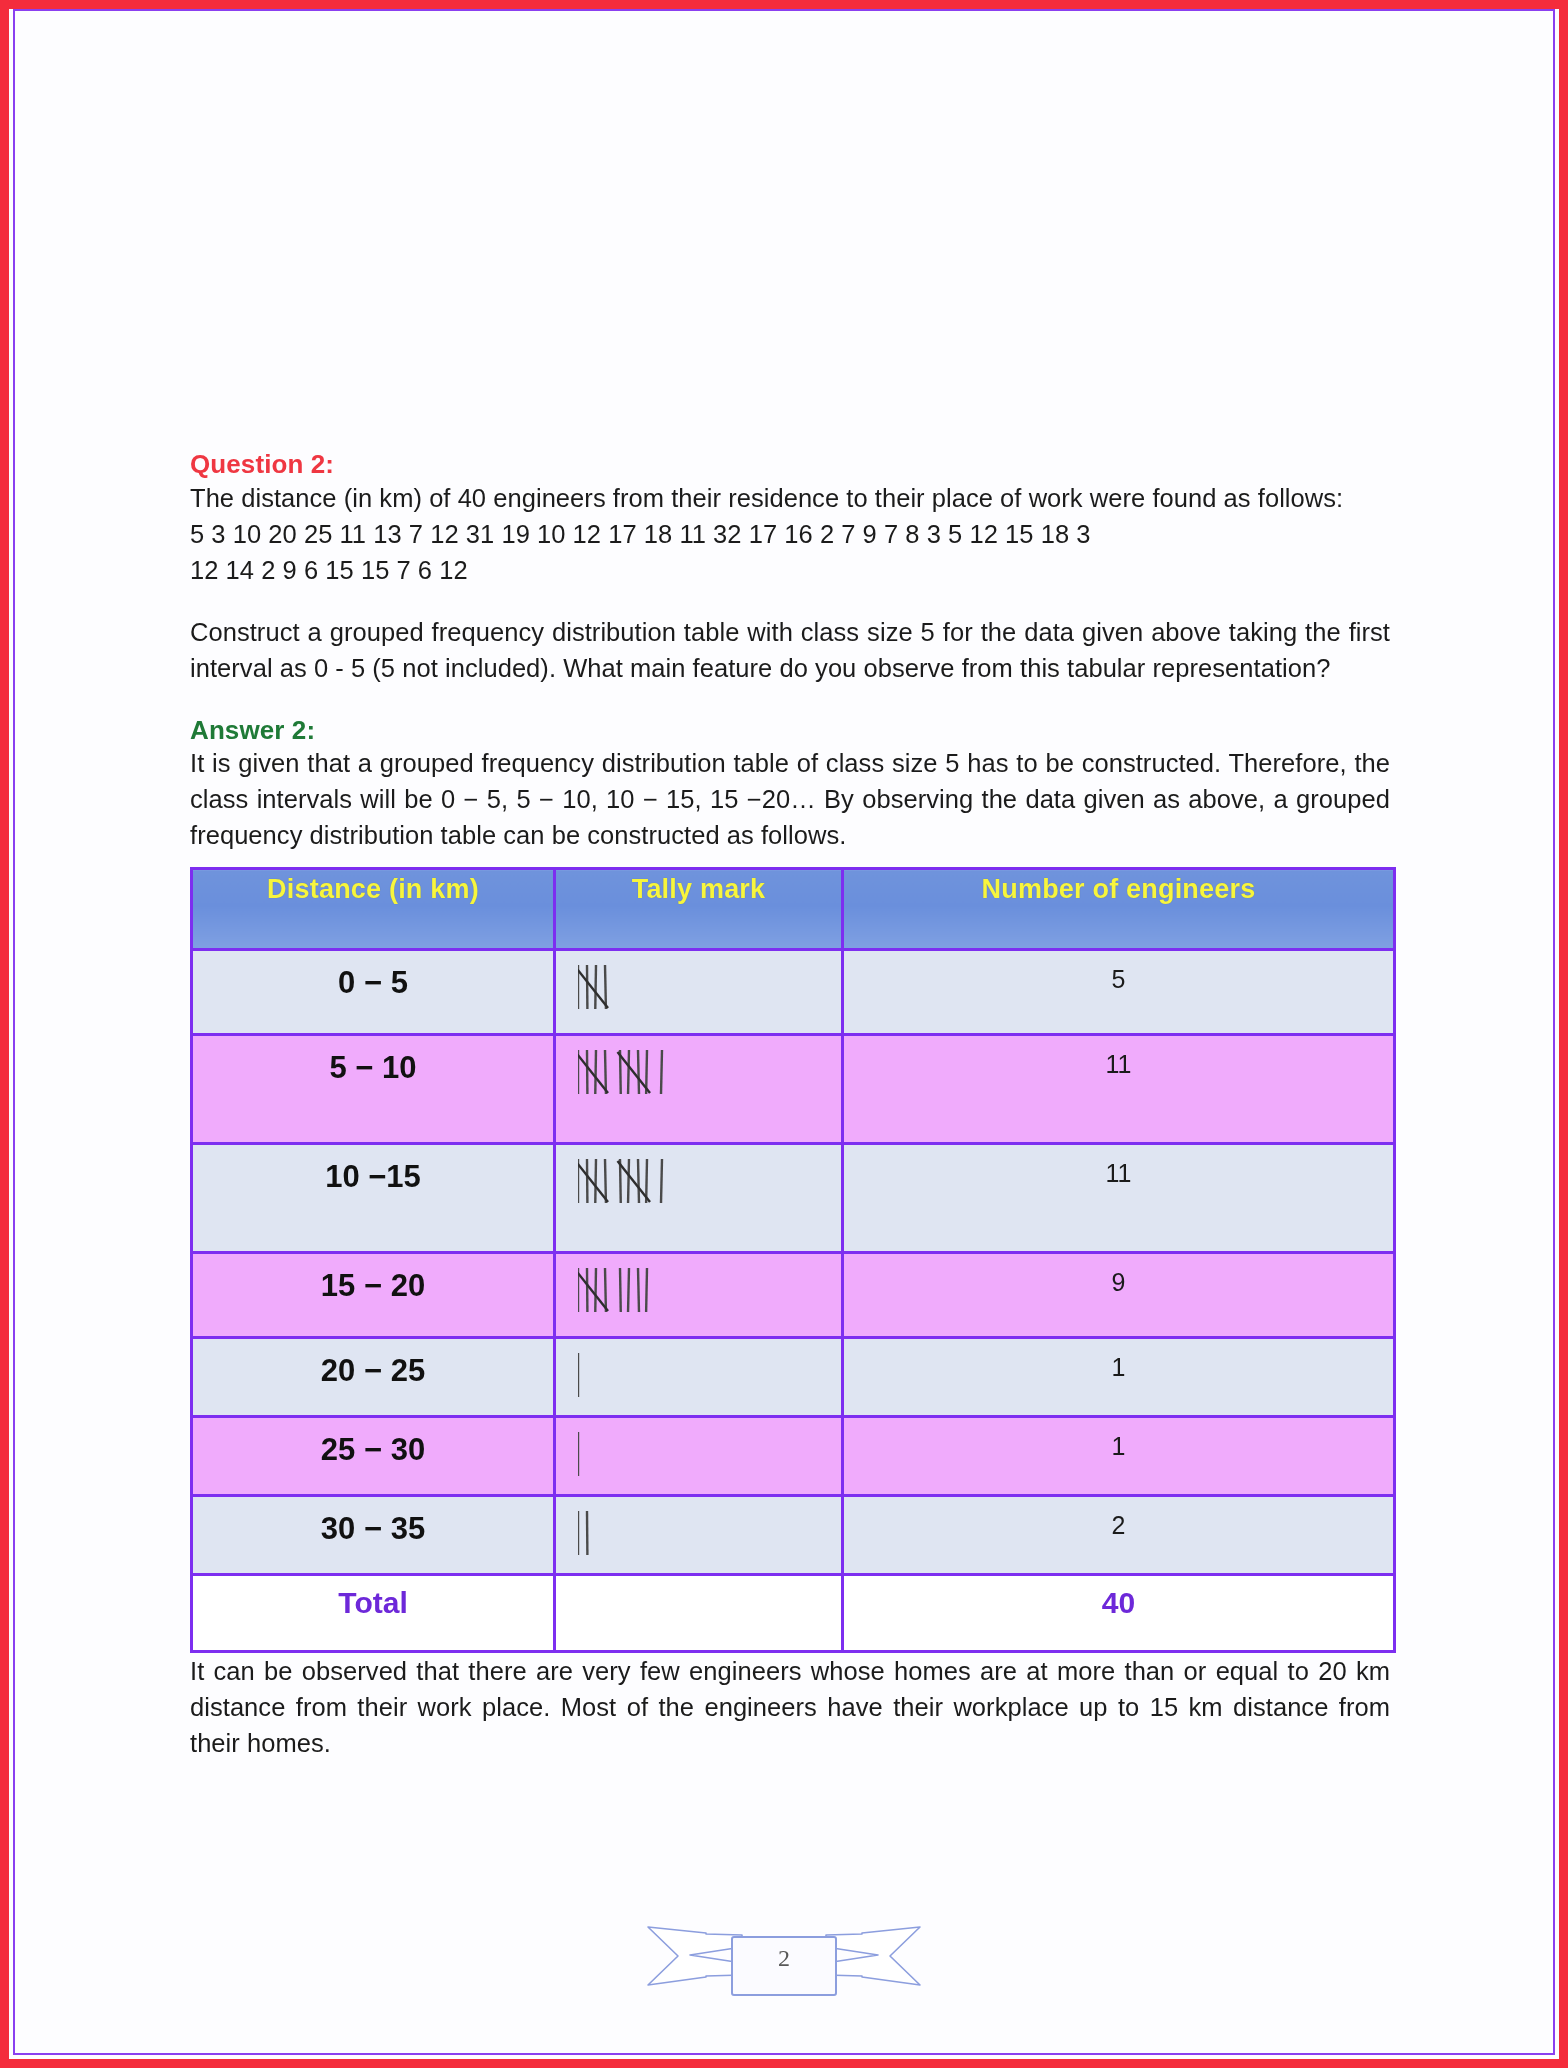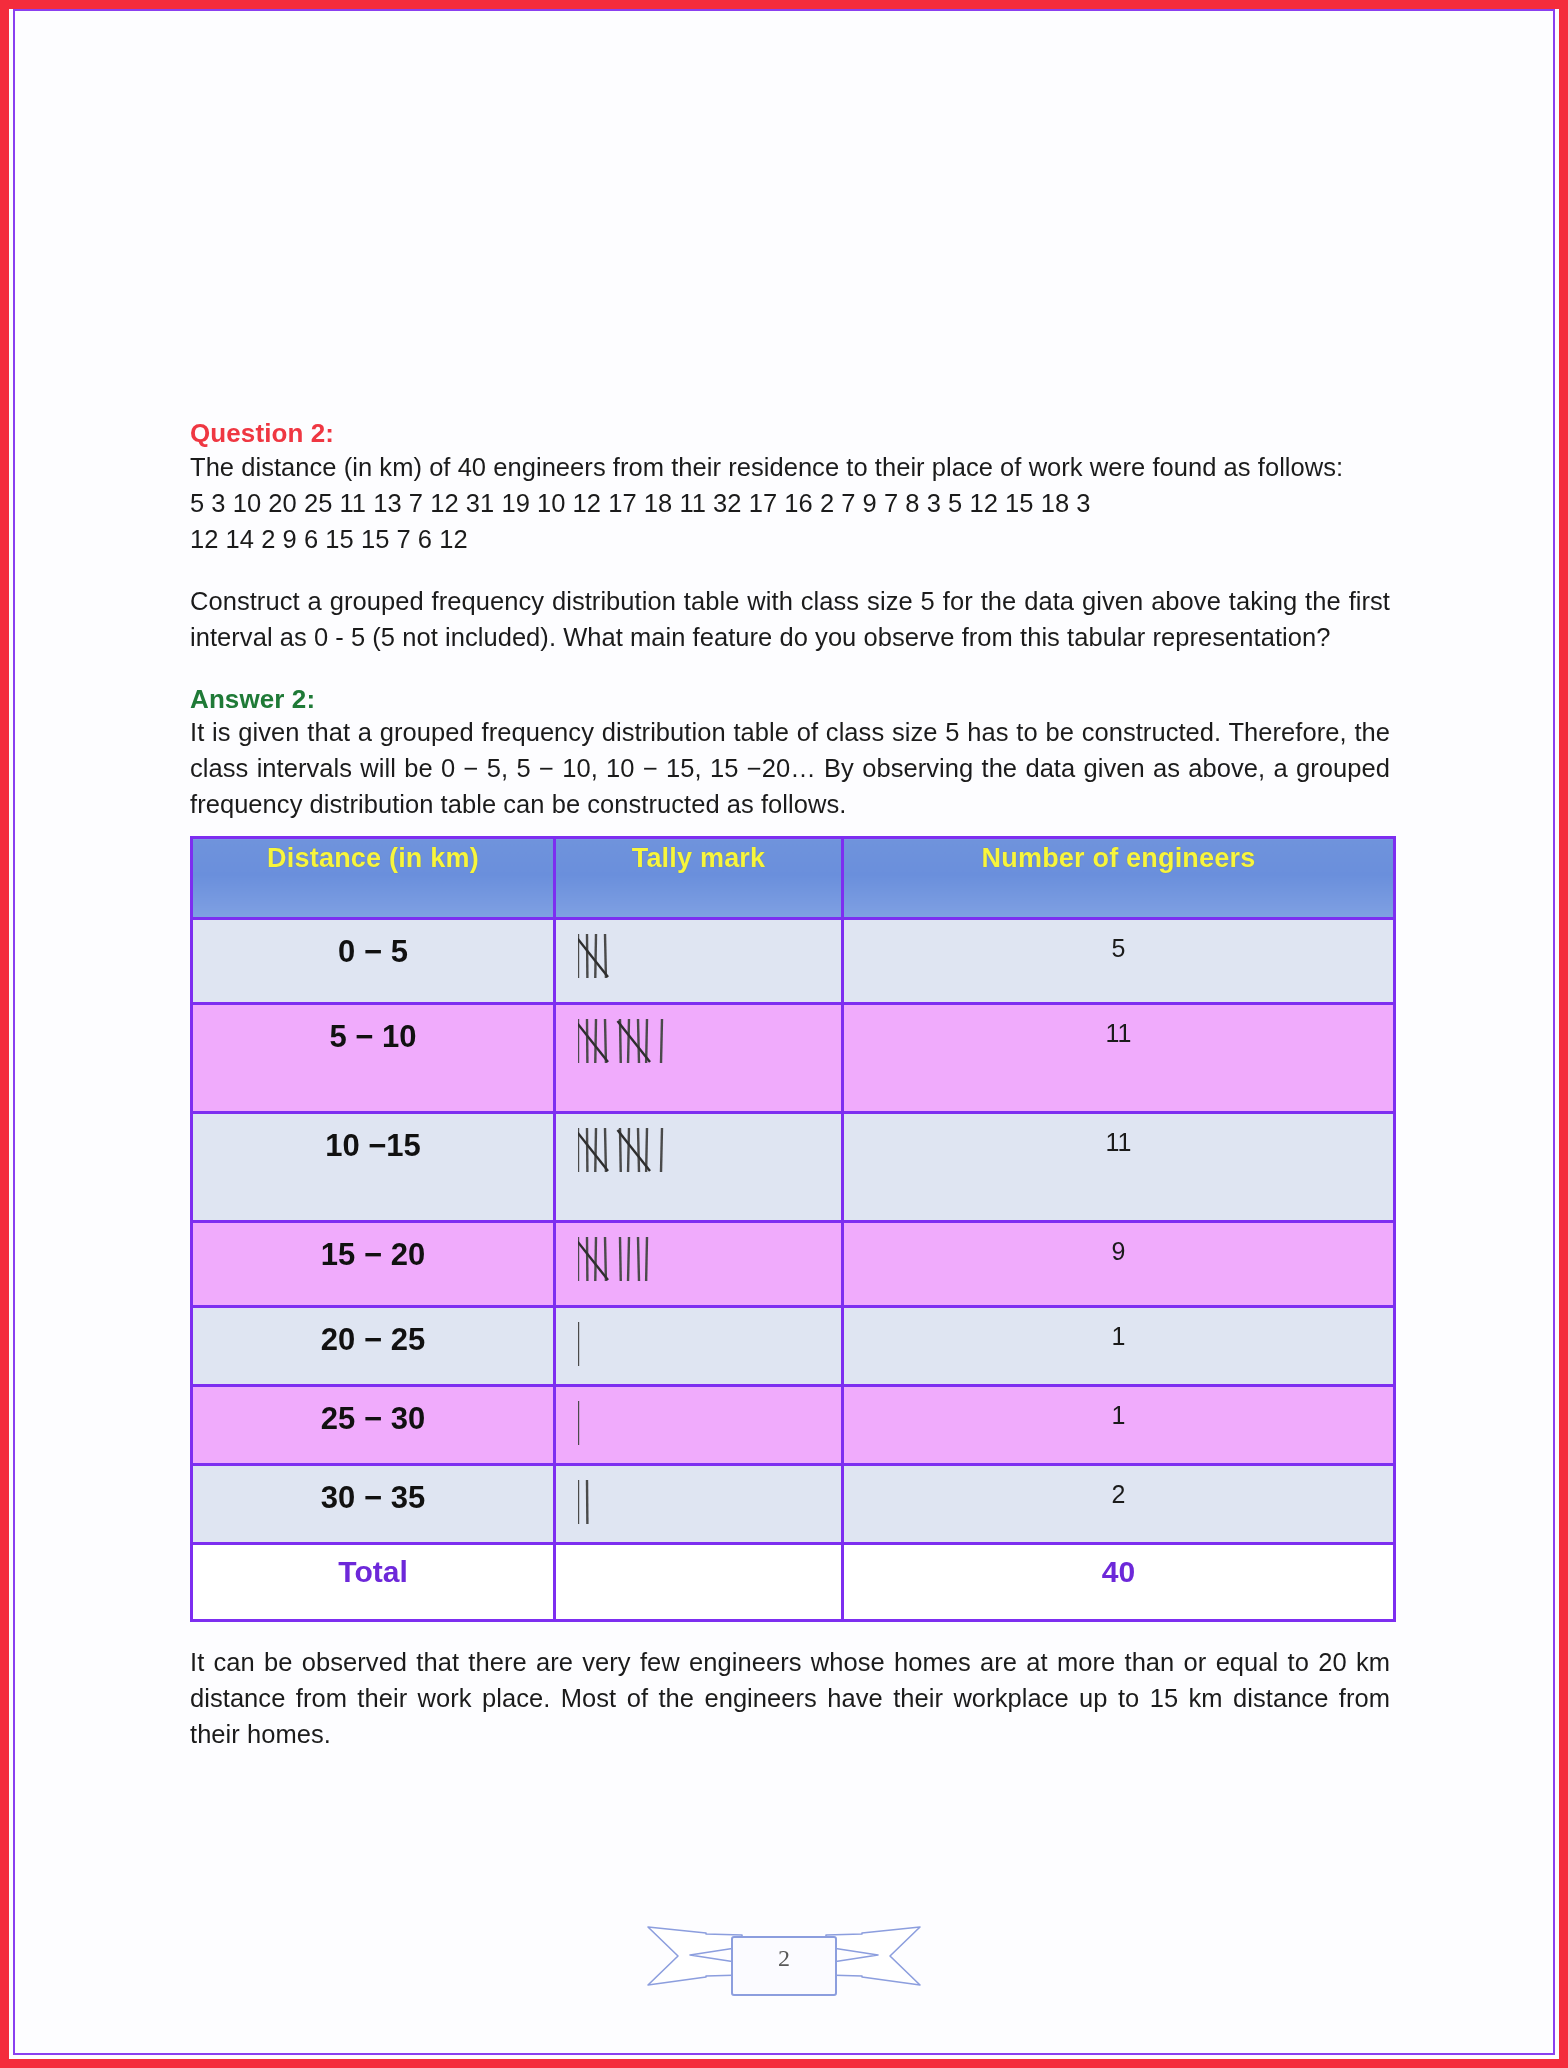--- a/index.html
+++ b/index.html
@@ -51,20 +51,21 @@
     top: 410px;
     width: 1200px;
   }
 
   .q-label {
     color: #ef3742;
     font-weight: bold;
     font-size: 26px;
     line-height: 1.14;
     letter-spacing: .1px;
+    margin-top: 31px;
   }
   .a-label {
     color: #1f7a37;
     font-weight: bold;
     font-size: 26px;
     line-height: 1.14;
     letter-spacing: .1px;
   }
 
   .body-text {
@@ -308,21 +309,21 @@
 
           <tr class="total-row">
             <td class="c-dist">Total</td>
             <td class="c-tally"></td>
             <td class="c-num">40</td>
           </tr>
 
         </tbody>
       </table>
 
-      <div class="body-text justified" style="margin-top:22px;">It can be observed that there are very few engineers whose homes are at more than or equal to 20 km distance from their work place. Most of the engineers have their workplace up to 15 km distance from their homes.</div>
+      <div class="body-text justified" style="margin-top:0;">It can be observed that there are very few engineers whose homes are at more than or equal to 20 km distance from their work place. Most of the engineers have their workplace up to 15 km distance from their homes.</div>
 
     </div>
 
     <div class="ribbon-wrap">
       <div class="ribbon">
         <svg width="280" height="120" viewBox="0 0 280 120">
 
           <path d="M4 38 L62 44 L62 45 L98 46 L98 58 L46 66 L98 74 L98 86 L62 87 L62 88 L4 96 L34 67 Z" fill="#ffffff" stroke="#8c9ede" stroke-width="1.6" stroke-linejoin="round"></path>
 
           <path d="M276 38 L218 44 L218 45 L182 46 L182 58 L234 66 L182 74 L182 86 L218 87 L218 88 L276 96 L246 67 Z" fill="#ffffff" stroke="#8c9ede" stroke-width="1.6" stroke-linejoin="round"></path>

